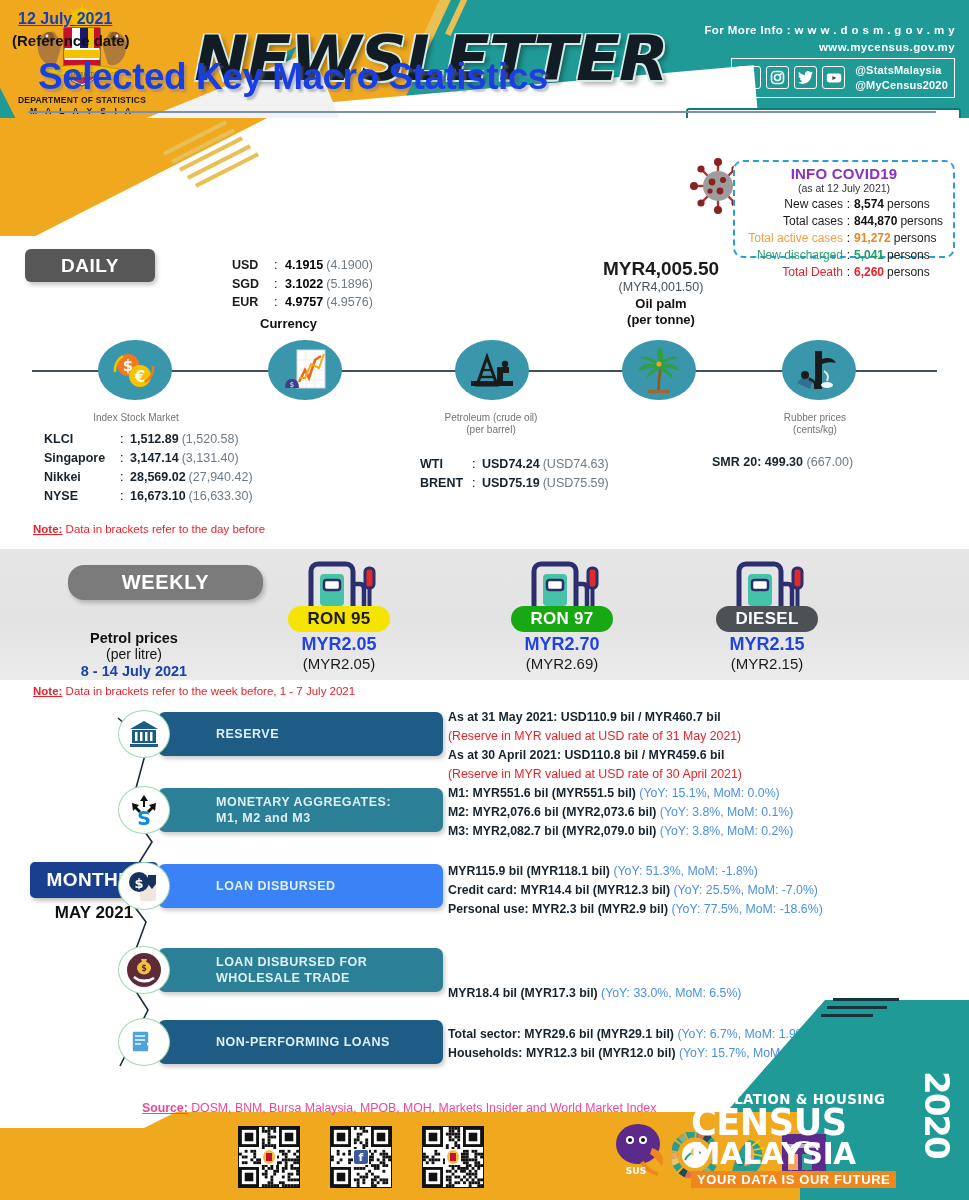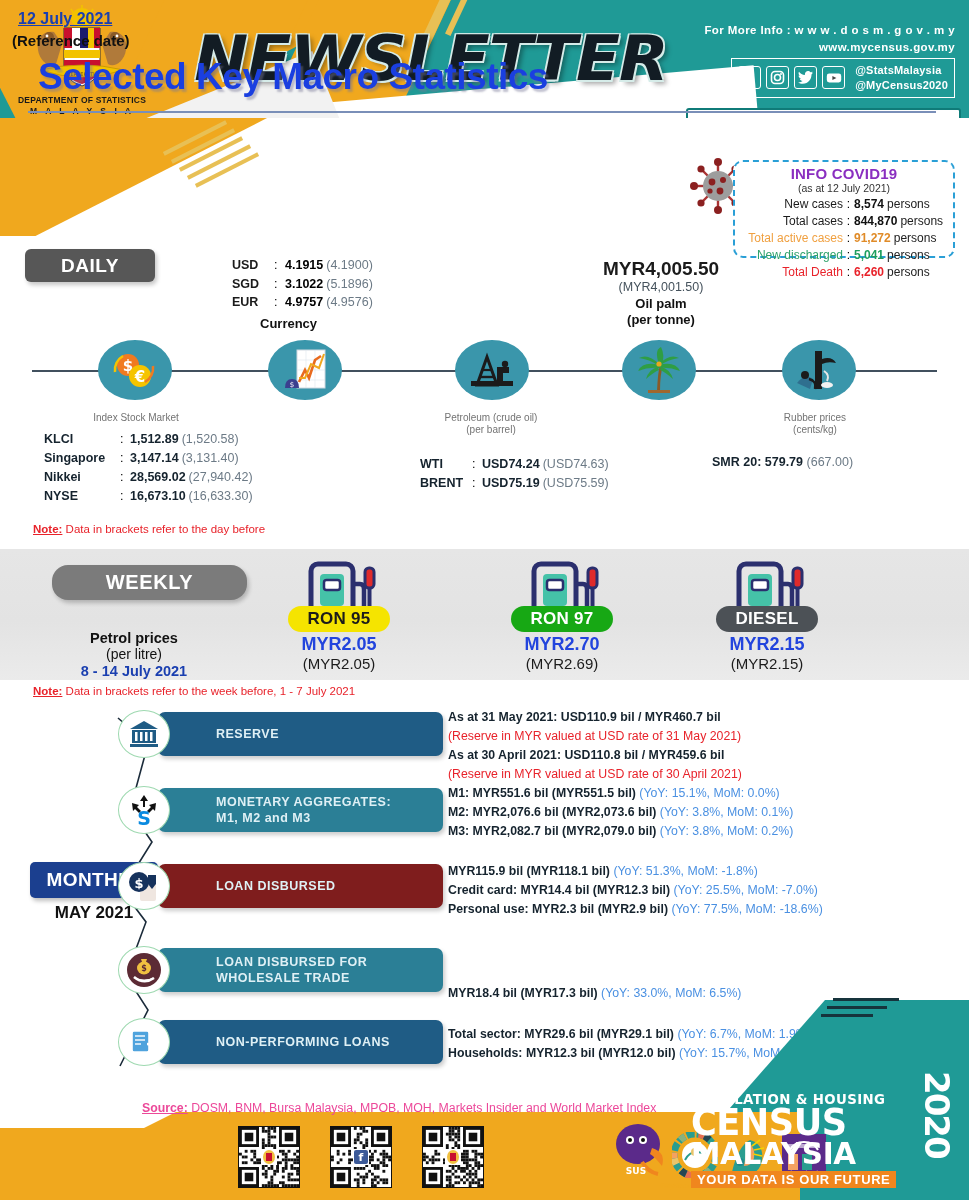--- a/index.html
+++ b/index.html
@@ -134,21 +134,21 @@
 
   .rubber-row { position: absolute; left: 712px; top: 455px; font-size: 12.5px; font-weight: bold; color: #15232e; }
   .rubber-row .prev { font-weight: normal; color: #6c7a86; }
 
   .note-daily { position: absolute; left: 33px; top: 523px; font-size: 11.5px; color: #e8222a; }
   .note-daily b { text-decoration: underline; }
 
   
   .weekly-band { position: absolute; left: 0; top: 549px; width: 969px; height: 131px;
     background: linear-gradient(180deg,#e6e6e6 0%,#e3e3e3 55%,#ebebeb 100%); }
-  .badge-weekly { position: absolute; left: 52px; top: 565px; width: 195px; height: 35px;
+  .badge-weekly { position: absolute; left: 68px; top: 565px; width: 195px; height: 35px;
     background: #7b7b7b; border-radius: 16px; color: #fff; font-size: 20px; font-weight: bold;
     display: flex; align-items: center; justify-content: center; letter-spacing: .6px;
     box-shadow: 2px 3px 4px rgba(0,0,0,.22); }
   .petrol-cap { position: absolute; left: 58px; top: 630px; width: 152px; text-align: center; }
   .petrol-cap .l1 { font-size: 14.5px; font-weight: bold; color: #111; }
   .petrol-cap .l2 { font-size: 14px; color: #111; }
   .petrol-cap .l3 { font-size: 14.5px; font-weight: bold; color: #1a3fb0; margin-top: 1px; }
 
   .pump { position: absolute; width: 118px; text-align: center; }
   .pump .pill { width: 102px; height: 26px; margin: 0 auto; border-radius: 13px;
@@ -515,21 +515,21 @@
         <div class="sr-colon">:</div>
         <div><span class="sr-val">USD75.19</span><span class="sr-prev">(USD75.59)</span></div>
       </div>
     </div>
 
   <div class="dcap" style="left:744px;top:412px;width:142px;">
     <div class="ttl">Rubber prices</div>
     <div class="ttl">(cents/kg)</div>
   </div>
   <div class="rubber-row">
-    <span>SMR 20: 579.79</span>
+    <span>SMR 20: 499.30</span>
     <span class="prev">(667.00)</span>
   </div>
 
   <div class="note-daily">
     <b>Note:</b><span> Data in brackets refer to the day before</span>
   </div>
 
   <div class="weekly-band"></div>
   <div class="badge-weekly">WEEKLY</div>
   <div class="petrol-cap">
@@ -631,21 +631,21 @@
             <text x="17" y="32" font-size="19" font-weight="bold" fill="#0a8ae0" text-anchor="middle" font-family="DejaVu Sans">S</text>
           </svg>
         </div>
       </div>
       <div class="mtext" style="left: 448px; top: 784px;">
         <div><span class="b">M1: MYR551.6 bil (MYR551.5 bil) </span><span class="yoy">(YoY: 15.1%, MoM: 0.0%)</span></div>
         <div><span class="b">M2: MYR2,076.6 bil (MYR2,073.6 bil) </span><span class="yoy">(YoY: 3.8%, MoM: 0.1%)</span></div>
         <div><span class="b">M3: MYR2,082.7 bil (MYR2,079.0 bil) </span><span class="yoy">(YoY: 3.8%, MoM: 0.2%)</span></div>
       </div>
       <div class="mrow" style="left: 118px; top: 864px;">
-        <div class="bar" style="width: 285px; background: #7f1d1d;">
+        <div class="bar" style="width: 285px; background: #3b82f6;">
           <span>
             <div>LOAN DISBURSED</div>
           </span>
         </div>
         <div class="mcircle">
           <svg width="36" height="34" viewBox="0 0 36 34">
             <rect x="14" y="8" width="16" height="24" rx="2" fill="#efe6e0"></rect>
             <circle cx="13" cy="13" r="10" fill="#16325c"></circle>
             <text x="13" y="19" font-size="13" font-weight="bold" fill="#fff" text-anchor="middle" font-family="DejaVu Sans">$</text>
             <path d="M22 6 h8 v9 l-4 5 l-4 -5 Z" fill="#16325c"></path>

